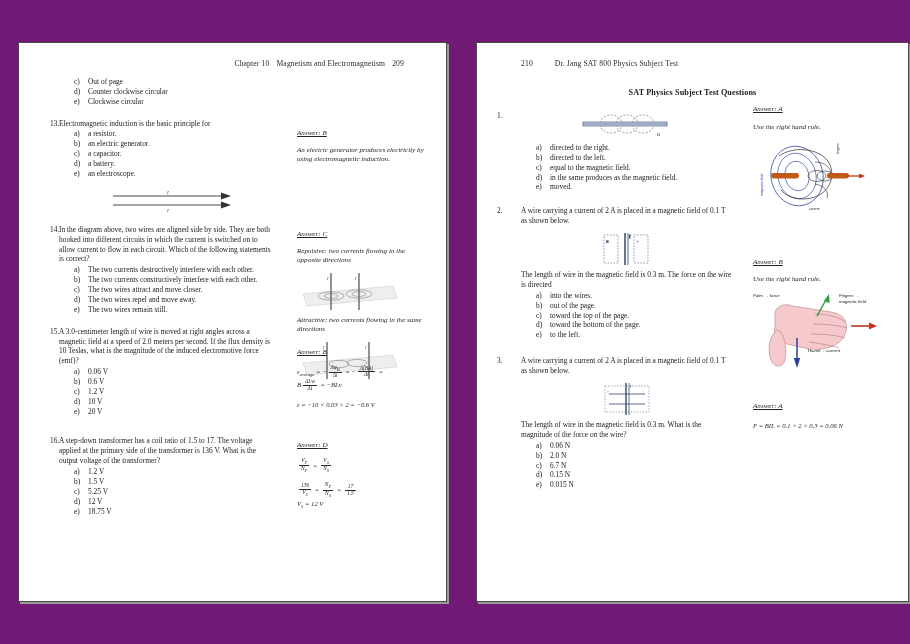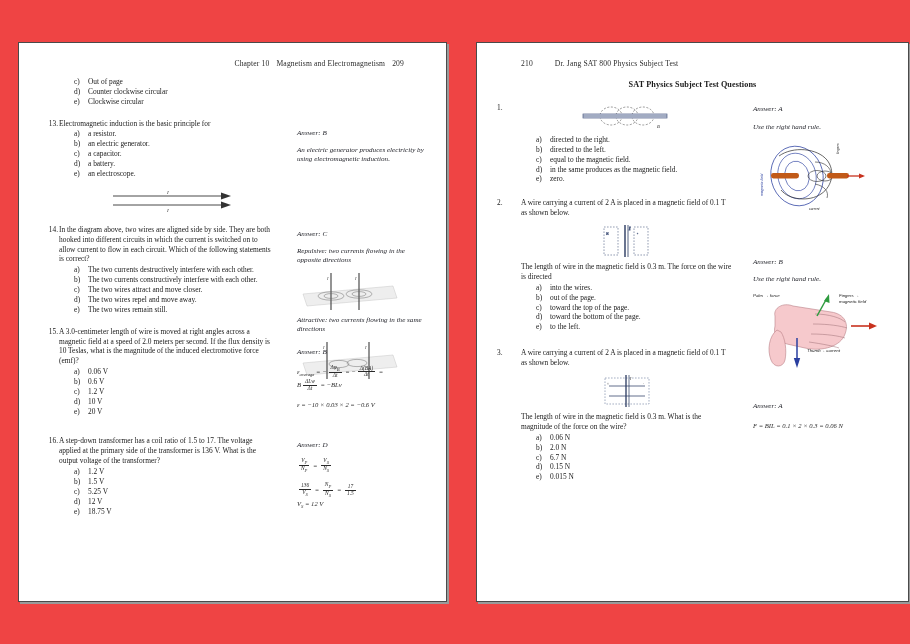--- a/index.html
+++ b/index.html
@@ -1,50 +1,50 @@
 <!DOCTYPE html>
 <html><head>
 <meta charset="utf-8">
 <style>
   html,body{margin:0;padding:0;background:#fff;}
   body{width:910px;height:644px;overflow:hidden;font-family:"Liberation Serif",serif;color:#1a1a1a;}
-  .spread{position:relative;width:910px;height:644px;background:#ef4444;}
+  .spread{position:relative;width:910px;height:644px;background:#701a75;}
 
   .page{position:absolute;background:#fff;border:1px solid #4a4a4a;
         box-shadow:2px 2px 0 0 #9a9a9a;box-sizing:border-box;}
   #page-left{left:18px;top:42px;width:429px;height:560px;}
   #page-right{left:476px;top:42px;width:433px;height:560px;}
 
   .inner{position:absolute;left:0;top:0;right:0;bottom:0;padding:16px 18px 10px 18px;}
 
   
   .runhead{font-size:7.6px;letter-spacing:.15px;color:#2a2a2a;}
   .runhead-right{text-align:right;padding-right:24px;}
   .runhead-right .sep{display:inline-block;width:7px;}
   .runhead-left{text-align:left;padding-left:26px;}
   .runhead-left .sep{display:inline-block;width:22px;}
 
-  .secttitle{text-align:center;font-weight:bold;font-size:8.2px;margin-top:12px;letter-spacing:.1px;}
+  .secttitle{text-align:center;font-weight:bold;font-size:8.2px;margin-top:20px;letter-spacing:.1px;}
 
   
   .qrow{position:relative;margin-top:11px;}
-  .qnum{position:absolute;left:4px;top:0;width:17px;text-align:right;font-size:7.4px;}
+  .qnum{position:absolute;left:13px;top:0;width:17px;font-size:7.4px;}
   .qnum.rp{text-align:left;left:2px;}
   .qbody{margin-left:22px;width:216px;font-size:7.4px;line-height:1.34;text-align:left;}
   .qbody.rp{margin-left:26px;width:212px;}
   .qstem{}
   ol.choices{list-style:none;margin:1px 0 0 0;padding:0 0 0 15px;}
   ol.choices li{font-size:7.4px;line-height:1.33;position:relative;padding-left:14px;}
   ol.choices li .lbl{position:absolute;left:0;top:0;}
 
   
   .acol{position:absolute;top:0;width:132px;font-size:7.1px;line-height:1.35;font-style:italic;color:#23242b;}
   #page-left .acol{left:278px;}
   #page-right .acol{left:276px;}
-  .acol .ans{font-style:italic;margin-bottom:7px;}
+  .acol .ans{font-style:italic;margin-bottom:7px;text-decoration:underline;}
   .acol .note{font-style:italic;margin:0 0 4px 0;}
   .math{font-style:italic;font-family:"Liberation Serif",serif;font-size:6.6px;line-height:1.55;color:#2a2a2a;margin:5px 0;}
   .frac{display:inline-block;vertical-align:middle;text-align:center;line-height:1.05;margin:0 2px;}
   .frac .num{display:block;border-bottom:.6px solid #2a2a2a;padding:0 2px;font-size:5.4px;}
   .frac .den{display:block;padding:0 2px;font-size:5.4px;}
   .sub{font-size:4.6px;vertical-align:-2px;}
 
   
   .fig{margin:6px 0 4px 0;}
   .fig-center{display:flex;justify-content:center;}
@@ -239,21 +239,21 @@
                 <line x1="12" y1="13" x2="96" y2="13" stroke="#3a4a70" stroke-width="0.6"></line>
                 <text x="86" y="25" font-family="Liberation Serif, serif" font-size="4.6" font-style="italic" fill="#222">B</text>
               </g>
             </svg>
           </div>
           <ol class="choices">
             <li><span class="lbl">a)</span><span>directed to the right.</span></li>
             <li><span class="lbl">b)</span><span>directed to the left.</span></li>
             <li><span class="lbl">c)</span><span>equal to the magnetic field.</span></li>
             <li><span class="lbl">d)</span><span>in the same produces as the magnetic field.</span></li>
-            <li><span class="lbl">e)</span><span>zero.</span></li>
+            <li><span class="lbl">e)</span><span>moved.</span></li>
           </ol>
         </div>
       </div>
 
       <div class="qrow" style="margin-top:14px;">
         <div class="qnum rp">2.</div>
         <div class="qbody rp">
           <div class="qstem">A wire carrying a current of 2 A is placed in a magnetic field of 0.1 T as shown below.</div>
           <div class="fig fig-center">
             <svg width="70" height="34" viewBox="0 0 70 34" aria-hidden="true">

